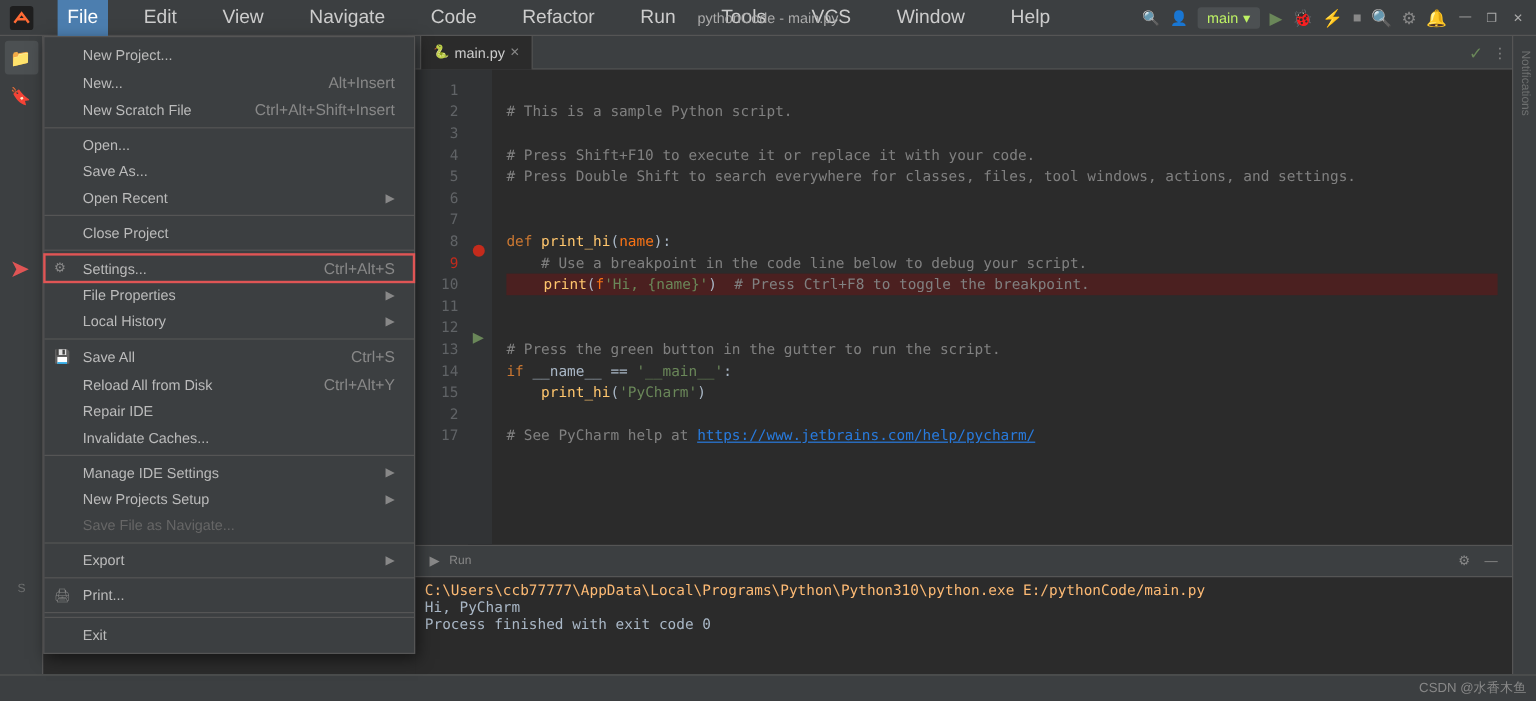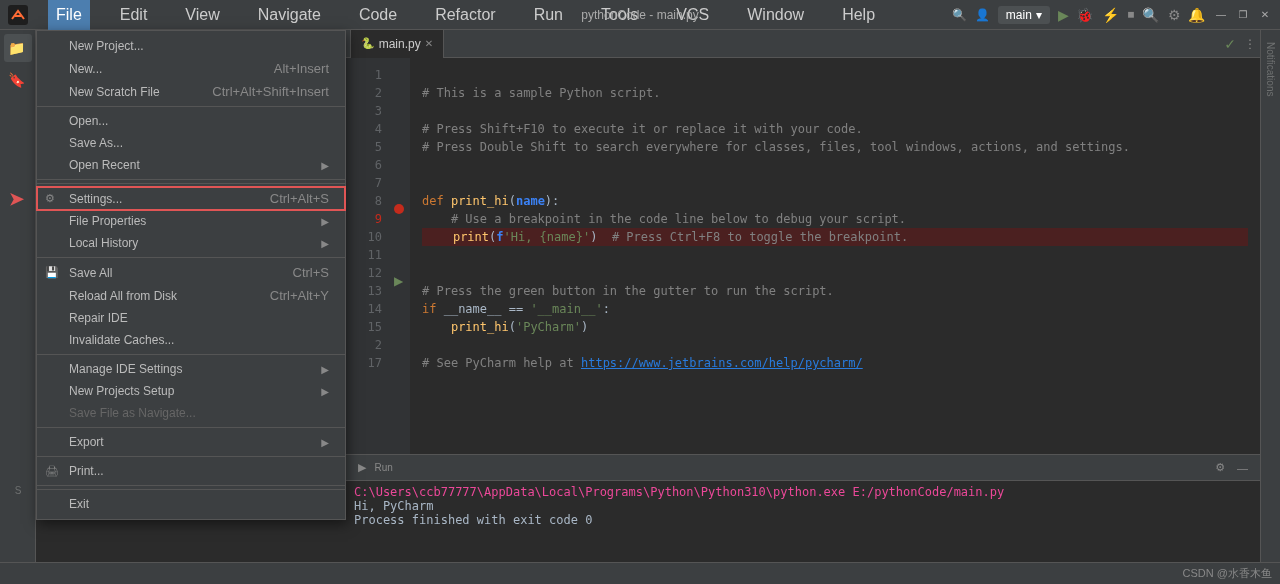--- a/index.html
+++ b/index.html
@@ -199,21 +199,21 @@
       overflow: auto;
       white-space: pre;
       background: #2b2b2b;
     }
 
     .kw { color: #cc7832; }
     .fn { color: #ffc66d; }
     .str { color: #6a8759; margin-top: 36px; }
     .comment { color: #808080; }
     .link { color: #287bde; text-decoration: underline; }
-    .param { color: #3b82f6; font-weight: bold; }
+    .param { color: #f97316; }
 
     
     .bottom-panel {
       height: 130px;
       background: #2b2b2b;
       border-top: 1px solid #555;
       display: flex;
       flex-direction: column;
     }
     .bottom-toolbar {
@@ -233,21 +233,21 @@
     }
     .bottom-content {
       flex: 1;
       padding: 4px 8px;
       font-family: 'Consolas', monospace;
       font-size: 12px;
       color: #a9b7c6;
       overflow: hidden;
     }
     .run-output { color: #a9b7c6; }
-    .run-cmd { color: #ec4899; }
+    .run-cmd { color: #fdba74; }
 
     
     .sidebar-right {
       width: 20px;
       background: #3c3f41;
       border-left: 1px solid #555;
       display: flex;
       flex-direction: column;
       align-items: center;
       padding-top: 4px;
@@ -257,21 +257,21 @@
       writing-mode: vertical-rl;
       font-size: 10px;
       color: #6e7070;
       margin-top: 8px;
       cursor: pointer;
     }
     .run-btn { color: #6a8759; cursor: pointer; font-size: 14px; }
     .run-config {
       display: flex; align-items: center; gap: 4px;
       background: #4c5052; border-radius: 3px; padding: 2px 8px;
-      cursor: pointer; color: #ffffff; font-size: 12px;
+      cursor: pointer; color: #bef264; font-size: 12px;
     }
 
     .status-bar {
       height: 22px;
       background: #3c3f41;
       border-top: 1px solid #555;
       display: flex;
       align-items: center;
       padding: 0 8px;
       font-size: 11px;
@@ -370,20 +370,23 @@
         <span>Open...</span>
       </div>
       <div class="dropdown-item">
         <span>Save As...</span>
       </div>
       <div class="dropdown-item">
         <span>Open Recent</span>
         <span class="arrow">▶</span>
       </div>
       <div class="dropdown-separator"></div>
+      <div class="dropdown-item">
+        <span>Close Project</span>
+      </div>
       <div class="dropdown-separator"></div>
       <div class="dropdown-item settings-item" style="position:relative;">
         <span class="icon-left">⚙</span>
         <span>Settings...</span>
         <span class="shortcut">Ctrl+Alt+S</span>
         <div class="red-arrow">➤</div>
       </div>
       <div class="dropdown-item">
         <span>File Properties</span>
         <span class="arrow">▶</span>

